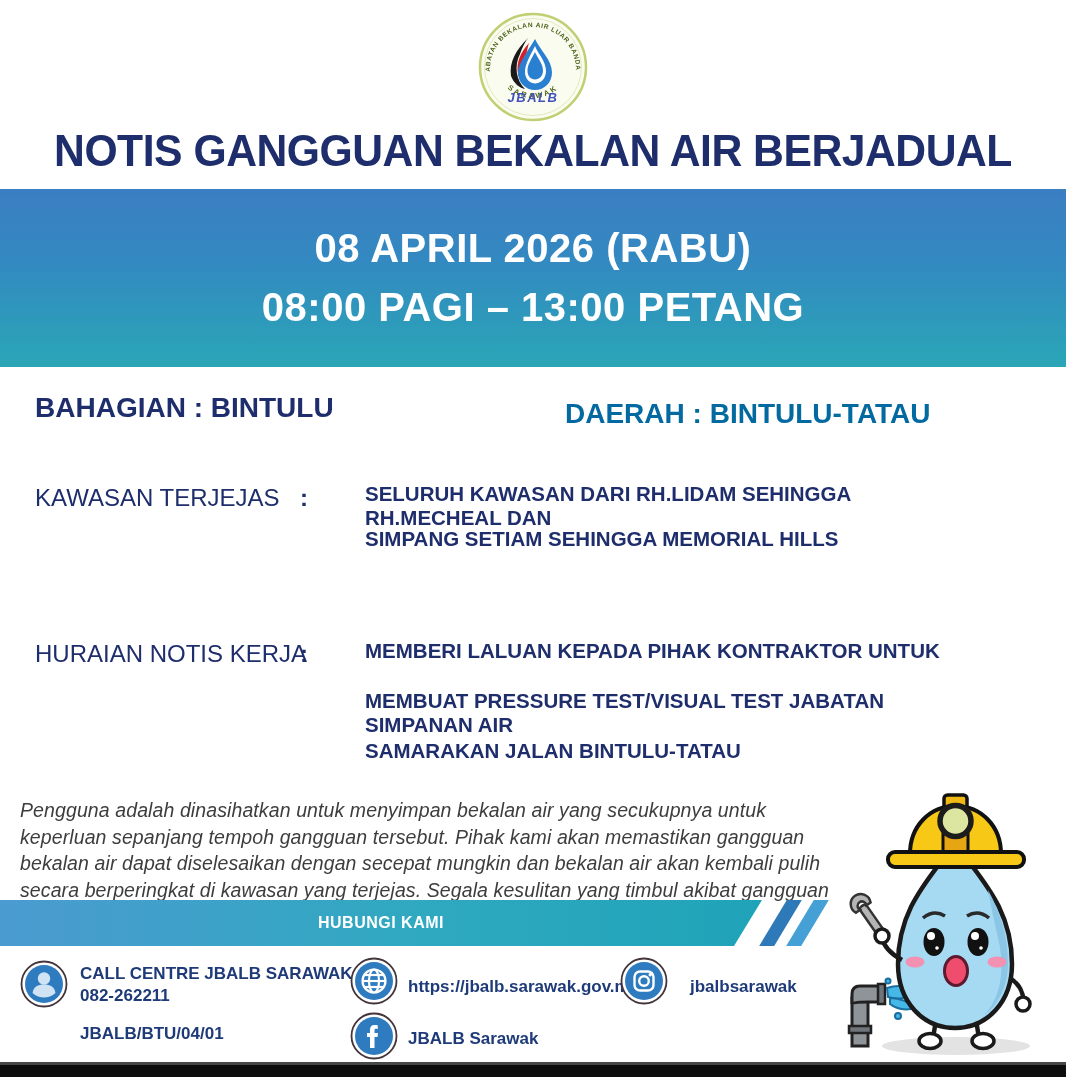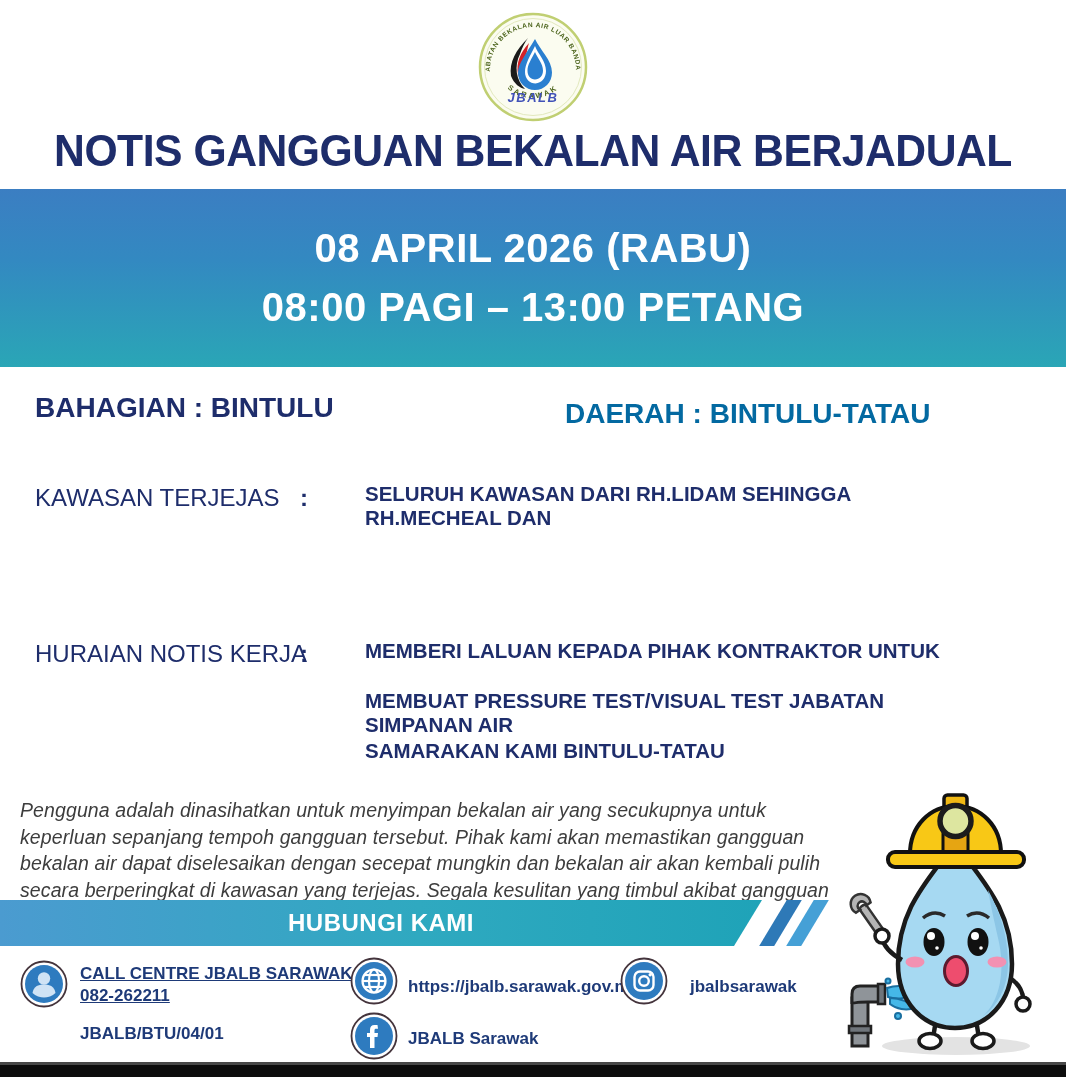--- a/index.html
+++ b/index.html
@@ -34,21 +34,21 @@
   
   .advisory { position:absolute; left:20px; top:797px; width:820px;
               font-size:19.5px; font-style:italic; color:#3d3d3d; line-height:1.37;
               letter-spacing:0.1px; }
 
   
   .contact-banner { position:absolute; left:0; top:900px; width:762px; height:46px;
                     background:linear-gradient(90deg,#4b9bd0 0%, #2fa9c0 55%, #1fa3b8 100%);
                     clip-path:polygon(0 0, 100% 0, calc(100% - 28px) 100%, 0 100%);
                     display:flex; align-items:center; justify-content:center; }
-  .contact-banner-text { color:#ffffff; font-weight:700; font-size:24px; letter-spacing:0.5px; }
+  .contact-banner-text { color:#ffffff; font-weight:700; font-size:16px; letter-spacing:0.5px; }
   .stripe { position:absolute; top:900px; height:46px; width:15px; transform:skewX(-31deg); }
   .stripe-1 { left:773px; background:#2e79b7; }
   .stripe-2 { left:800px; background:#45a0d6; }
 
   
   .cicon { position:absolute; width:48px; height:48px; }
   .ctext { position:absolute; font-size:17px; font-weight:700; color:#1e3a78; line-height:1.3; }
   .clink { cursor:pointer; }
 
   
@@ -93,42 +93,43 @@
     <div class="sched-line">08 APRIL 2026 (RABU)</div>
     <div class="sched-line">08:00 PAGI – 13:00 PETANG</div>
   </div>
 
   <div class="region-bahagian">BAHAGIAN : BINTULU</div>
   <div class="region-daerah">DAERAH : BINTULU-TATAU</div>
 
   <div class="blk-label" style="left:35px; top:484px;">KAWASAN TERJEJAS</div>
   <div class="blk-colon" style="left:300px; top:484px;">:</div>
   <div class="blk-line" style="top:482px;">SELURUH KAWASAN DARI RH.LIDAM SEHINGGA RH.MECHEAL DAN</div>
+  <div class="blk-line" style="top:527px;">SIMPANG SETIAM SEHINGGA MEMORIAL HILLS</div>
 
   <div class="blk-label" style="left:35px; top:640px;">HURAIAN NOTIS KERJA</div>
   <div class="blk-colon" style="left:300px; top:640px;">:</div>
   <div class="blk-line" style="top:639px;">MEMBERI LALUAN KEPADA PIHAK KONTRAKTOR UNTUK</div>
   <div class="blk-line" style="top:689px;">MEMBUAT PRESSURE TEST/VISUAL TEST JABATAN SIMPANAN AIR</div>
-  <div class="blk-line" style="top:739px;">SAMARAKAN KAMI BINTULU-TATAU</div>
+  <div class="blk-line" style="top:739px;">SAMARAKAN JALAN BINTULU-TATAU</div>
 
   <div class="advisory">Pengguna adalah dinasihatkan untuk menyimpan bekalan air yang secukupnya untuk keperluan sepanjang tempoh gangguan tersebut. Pihak kami akan memastikan gangguan bekalan air dapat diselesaikan dengan secepat mungkin dan bekalan air akan kembali pulih secara berperingkat di kawasan yang terjejas. Segala kesulitan yang timbul akibat gangguan ini adalah sangat dikesali.</div>
 
   <div class="contact-banner">
     <span class="contact-banner-text">HUBUNGI KAMI</span>
   </div>
   <div class="stripe stripe-1"></div>
   <div class="stripe stripe-2"></div>
 
   <svg class="cicon" style="left:20px; top:960px;" viewBox="0 0 48 48">
     <circle cx="24" cy="24" r="22.5" fill="#ffffff" stroke="#44343c" stroke-width="1.8"></circle>
     <circle cx="24" cy="24" r="19" fill="#2e7bbf"></circle>
     <circle cx="24" cy="18.5" r="6.2" fill="#cfe3f5"></circle>
     <path d="M12.5,33 C13.5,26.5 18,24.5 24,24.5 C30,24.5 34.5,26.5 35.5,33 C32.5,36 27.5,37.5 24,37.5 C20.5,37.5 15.5,36 12.5,33 Z" fill="#cfe3f5"></path>
   </svg>
-  <div class="ctext" style="left:80px; top:963px;text-decoration:underline;">
+  <div class="ctext" style="left:80px; top:963px;">
     <div>CALL CENTRE JBALB SARAWAK</div>
     <div>082-262211</div>
   </div>
   <div class="ctext" style="left:80px; top:1023px;">JBALB/BTU/04/01</div>
 
   <svg class="cicon" style="left:350px; top:957px;" viewBox="0 0 48 48">
     <circle cx="24" cy="24" r="22.5" fill="#ffffff" stroke="#44343c" stroke-width="1.8"></circle>
     <circle cx="24" cy="24" r="19" fill="#2e7bbf"></circle>
     <g stroke="#ffffff" stroke-width="2.2" fill="none">
       <circle cx="24" cy="24" r="11.5"></circle>

